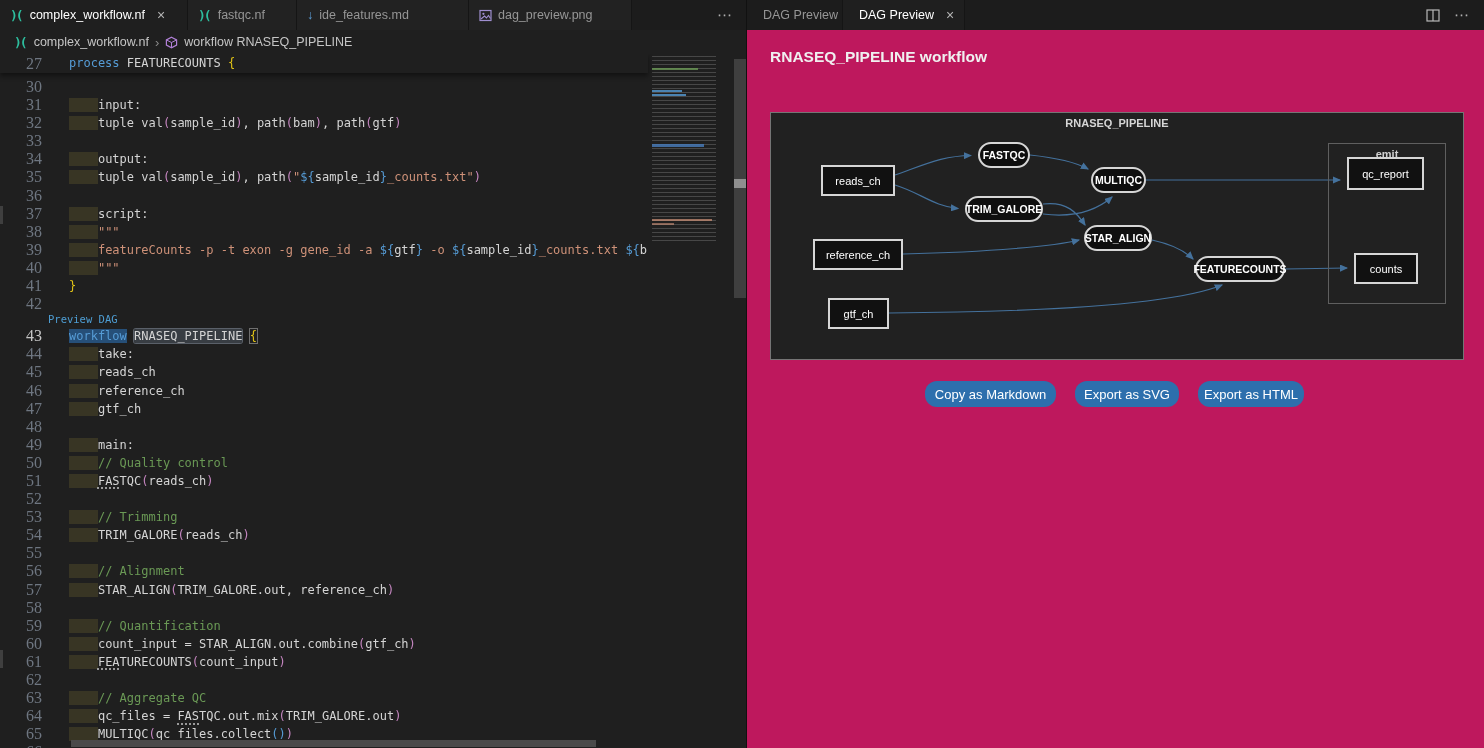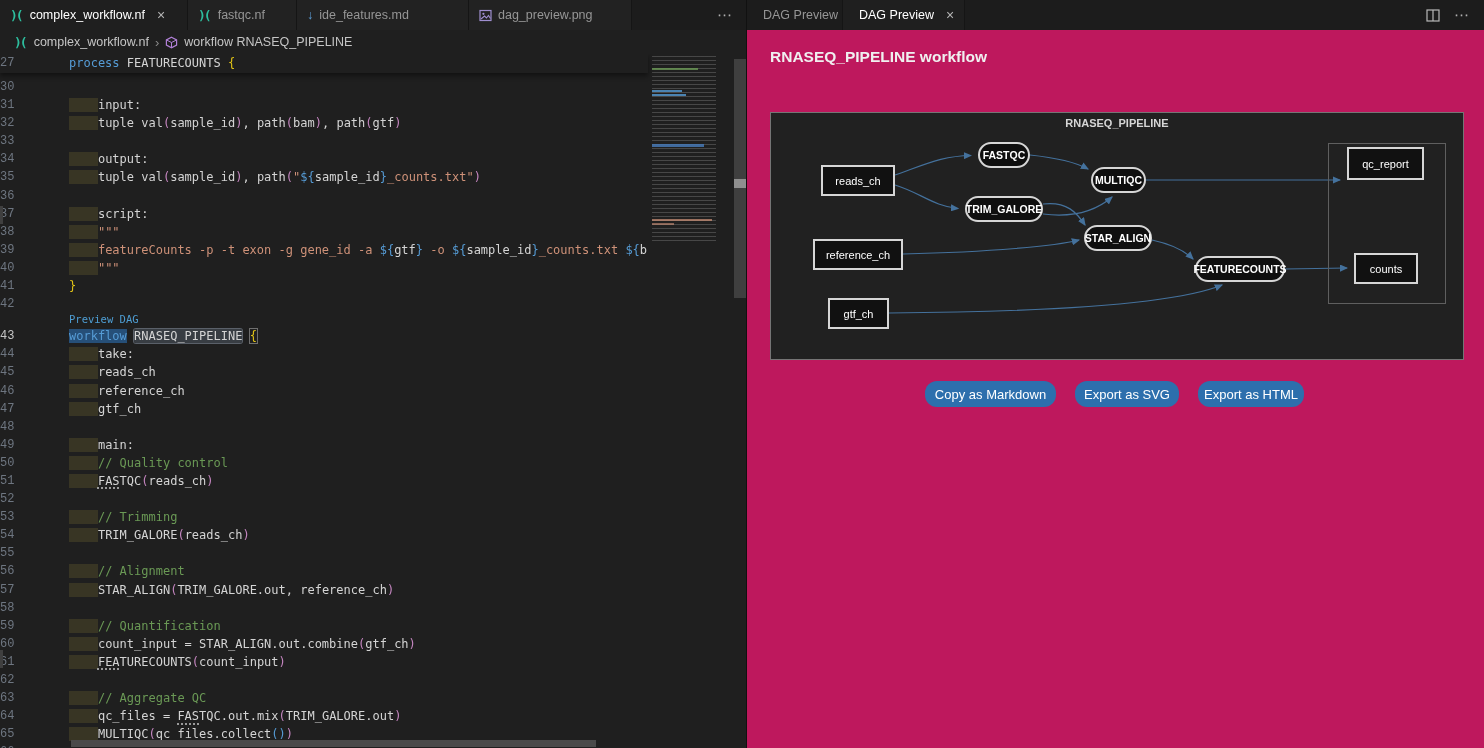--- a/index.html
+++ b/index.html
@@ -19,27 +19,27 @@
   .nficon{font-family:"DejaVu Sans Mono",monospace;font-weight:700;color:#2dbe9e;font-size:13px;letter-spacing:-2px;margin-right:2px}
   .previcon{display:inline-block}
   
   .breadcrumb{position:absolute;left:0;top:30px;width:747px;height:24px;background:#1f1f1f;
               display:flex;align-items:center;gap:6px;padding-left:14px;font-size:12.5px;color:#c5c5c5}
   .crumb-sep{color:#8a8a8a;font-size:13px}
   
   .editor{position:absolute;left:0;top:54px;width:747px;height:694px;background:#1f1f1f;overflow:hidden}
   .code-font{font-family:"DejaVu Sans Mono",monospace;font-size:12px;white-space:pre}
   .cl{display:flex;height:18.1px;line-height:18.1px}
-  .ln{width:42px;text-align:left;color:#6e7681;flex:0 0 auto;font-family:Liberation Mono, monospace;font-size:12px}
+  .ln{width:42px;text-align:right;color:#6e7681;flex:0 0 auto;font-family:Liberation Serif, serif;font-size:16px}
   .ln.act{color:#c6c6c6}
   .tx{margin-left:27px;white-space:pre}
   .sticky{position:absolute;left:0;top:0;width:648px;height:19px;background:#1f1f1f;z-index:5;
           box-shadow:0 3px 5px rgba(0,0,0,.45);display:flex;line-height:19px}
   .code-lines{position:absolute;left:0;top:24px;width:648px;overflow:hidden}
-  .lens{height:14px;line-height:13px;padding-left:69px;font-size:10.5px;color:#4e9ed4;cursor:pointer}
+  .lens{height:14px;line-height:13px;padding-left:48px;font-size:10.5px;color:#4e9ed4;cursor:pointer}
   .w{color:#d4d4d4}.k{color:#569cd6}.s{color:#ce9178}.c{color:#6a9955}.p{color:#c586c0}
   .y{color:#e2c416}.b{color:#569cd6}
   .ind{background:rgba(96,89,45,.38)}
   .sel{background:#264f78}
   .occ{background:#383d43;box-shadow:0 0 0 1px #5a6069;border-radius:2px}
   .bm{box-shadow:0 0 0 1px #6f6f6f}
   .hint{text-decoration-line:underline;text-decoration-style:dotted;text-decoration-color:#9a9a9a;
         text-decoration-thickness:2px;text-underline-offset:3px}
   .edge-mark{position:absolute;left:0;width:3px;height:18px;background:#3f3f3f;z-index:6}
   
@@ -217,21 +217,21 @@
       <div class="proc" style="left:320px;top:54px;width:55px;height:26px">
         <span>MULTIQC</span>
       </div>
       <div class="proc" style="left:313px;top:112px;width:68px;height:26px">
         <span>STAR_ALIGN</span>
       </div>
       <div class="proc" style="left:424px;top:143px;width:90px;height:26px">
         <span>FEATURECOUNTS</span>
       </div>
 
-      <div class="chan" style="left:576px;top:34px;width:77px;height:33px">
+      <div class="chan" style="left:576px;top:44px;width:77px;height:33px">
         <span>qc_report</span>
       </div>
       <div class="chan" style="left:583px;top:140px;width:64px;height:31px">
         <span>counts</span>
       </div>
     </div>
 
     <div class="btnrow">
       <button class="btn" style="left:178px;top:351px;width:131px">Copy as Markdown</button>
       <button class="btn" style="left:328px;top:351px;width:104px">Export as SVG</button>

